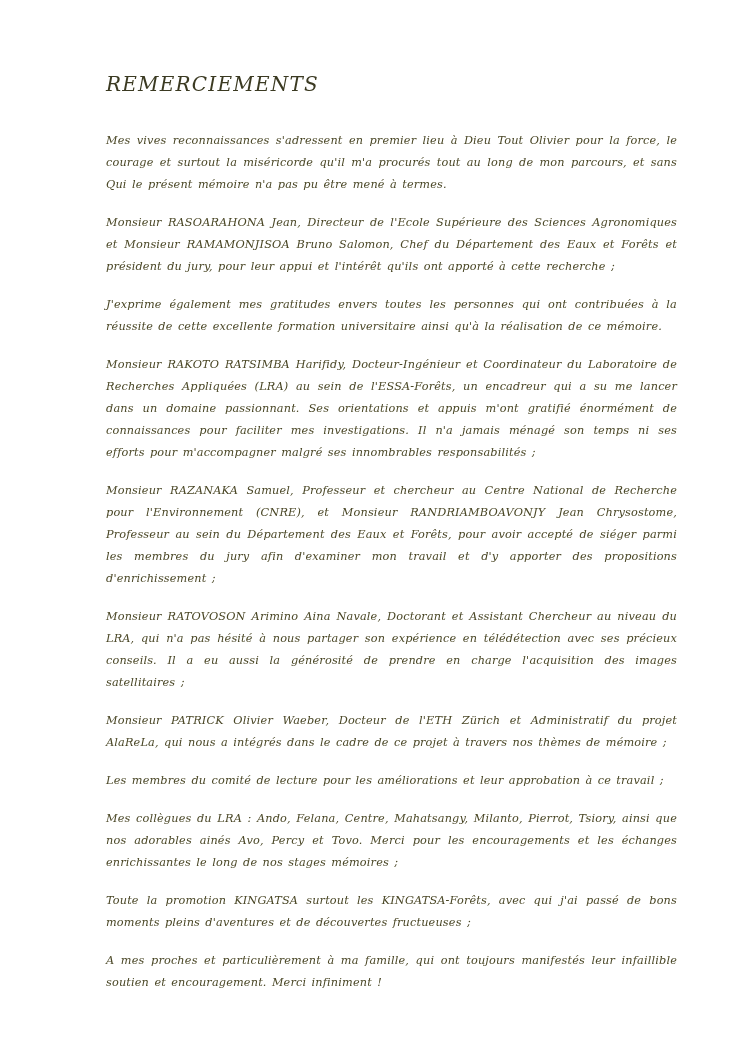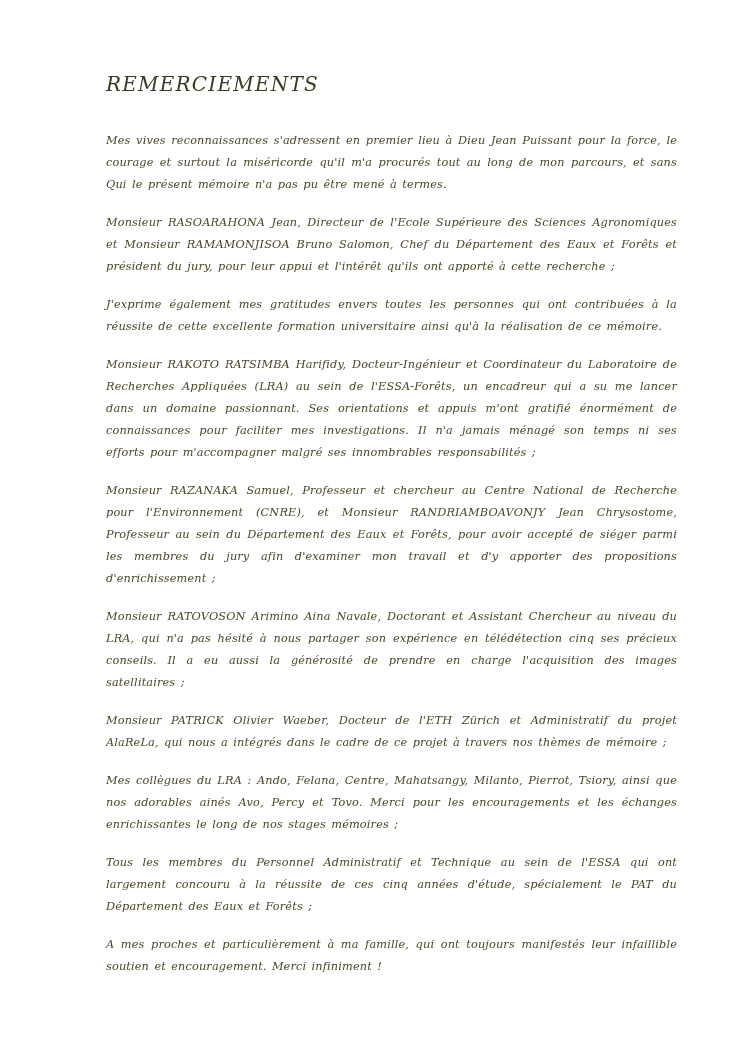--- a/index.html
+++ b/index.html
@@ -46,24 +46,25 @@
   .body-text p:last-child {
     margin-bottom: 0;
   }
 </style>
 </head>
 <body>
 
 <div class="page">
   <h1 class="doc-title">REMERCIEMENTS</h1>
   <div class="body-text">
-    <p>Mes vives reconnaissances s'adressent en premier lieu à Dieu Jean Puissant pour la force, le courage et surtout la miséricorde qu'il m'a procurés tout au long de mon parcours, et sans Qui le présent mémoire n'a pas pu être mené à termes.</p>
+    <p>Mes vives reconnaissances s'adressent en premier lieu à Dieu Tout Olivier pour la force, le courage et surtout la miséricorde qu'il m'a procurés tout au long de mon parcours, et sans Qui le présent mémoire n'a pas pu être mené à termes.</p>
     <p>Monsieur RASOARAHONA Jean, Directeur de l'Ecole Supérieure des Sciences Agronomiques et Monsieur RAMAMONJISOA Bruno Salomon, Chef du Département des Eaux et Forêts et président du jury, pour leur appui et l'intérêt qu'ils ont apporté à cette recherche ;</p>
     <p>J'exprime également mes gratitudes envers toutes les personnes qui ont contribuées à la réussite de cette excellente formation universitaire ainsi qu'à la réalisation de ce mémoire.</p>
     <p>Monsieur RAKOTO RATSIMBA Harifidy, Docteur-Ingénieur et Coordinateur du Laboratoire de Recherches Appliquées (LRA) au sein de l'ESSA-Forêts, un encadreur qui a su me lancer dans un domaine passionnant. Ses orientations et appuis m'ont gratifié énormément de connaissances pour faciliter mes investigations. Il n'a jamais ménagé son temps ni ses efforts pour m'accompagner malgré ses innombrables responsabilités ;</p>
     <p>Monsieur RAZANAKA Samuel, Professeur et chercheur au Centre National de Recherche pour l'Environnement (CNRE), et Monsieur RANDRIAMBOAVONJY Jean Chrysostome, Professeur au sein du Département des Eaux et Forêts, pour avoir accepté de siéger parmi les membres du jury afin d'examiner mon travail et d'y apporter des propositions d'enrichissement ;</p>
-    <p>Monsieur RATOVOSON Arimino Aina Navale, Doctorant et Assistant Chercheur au niveau du LRA, qui n'a pas hésité à nous partager son expérience en télédétection cinq ses précieux conseils. Il a eu aussi la générosité de prendre en charge l'acquisition des images satellitaires ;</p>
+    <p>Monsieur RATOVOSON Arimino Aina Navale, Doctorant et Assistant Chercheur au niveau du LRA, qui n'a pas hésité à nous partager son expérience en télédétection avec ses précieux conseils. Il a eu aussi la générosité de prendre en charge l'acquisition des images satellitaires ;</p>
     <p>Monsieur PATRICK Olivier Waeber, Docteur de l'ETH Zürich et Administratif du projet AlaReLa, qui nous a intégrés dans le cadre de ce projet à travers nos thèmes de mémoire ;</p>
+    <p>Les membres du comité de lecture pour les améliorations et leur approbation à ce travail ;</p>
     <p>Mes collègues du LRA : Ando, Felana, Centre, Mahatsangy, Milanto, Pierrot, Tsiory, ainsi que nos adorables ainés Avo, Percy et Tovo. Merci pour les encouragements et les échanges enrichissantes le long de nos stages mémoires ;</p>
-    <p>Tous les membres du Personnel Administratif et Technique au sein de l'ESSA qui ont largement concouru à la réussite de ces cinq années d'étude, spécialement le PAT du Département des Eaux et Forêts ;</p>
+    <p>Toute la promotion KINGATSA surtout les KINGATSA-Forêts, avec qui j'ai passé de bons moments pleins d'aventures et de découvertes fructueuses ;</p>
     <p>A mes proches et particulièrement à ma famille, qui ont toujours manifestés leur infaillible soutien et encouragement. Merci infiniment !</p>
   </div>
 </div>
 
 </body></html>

